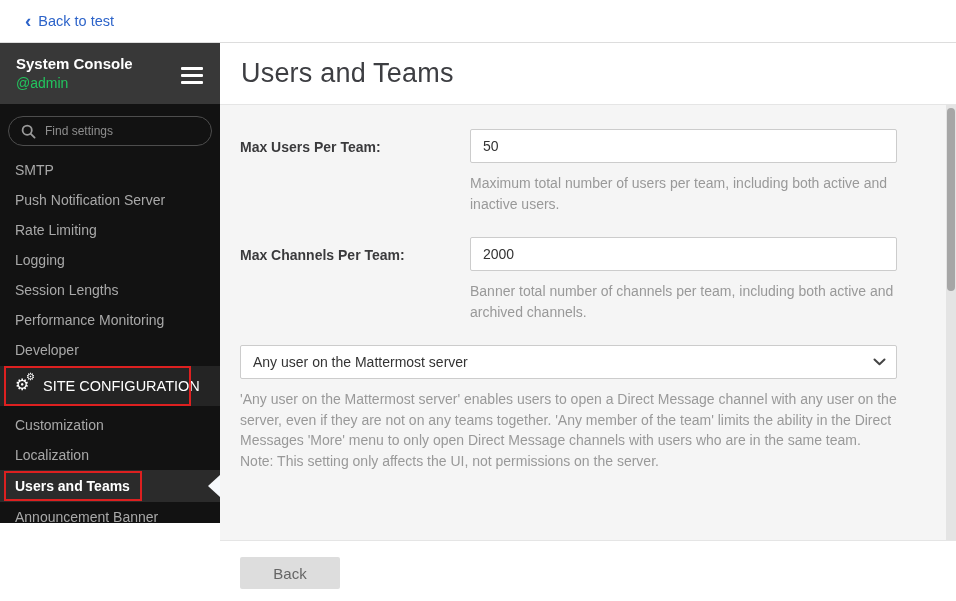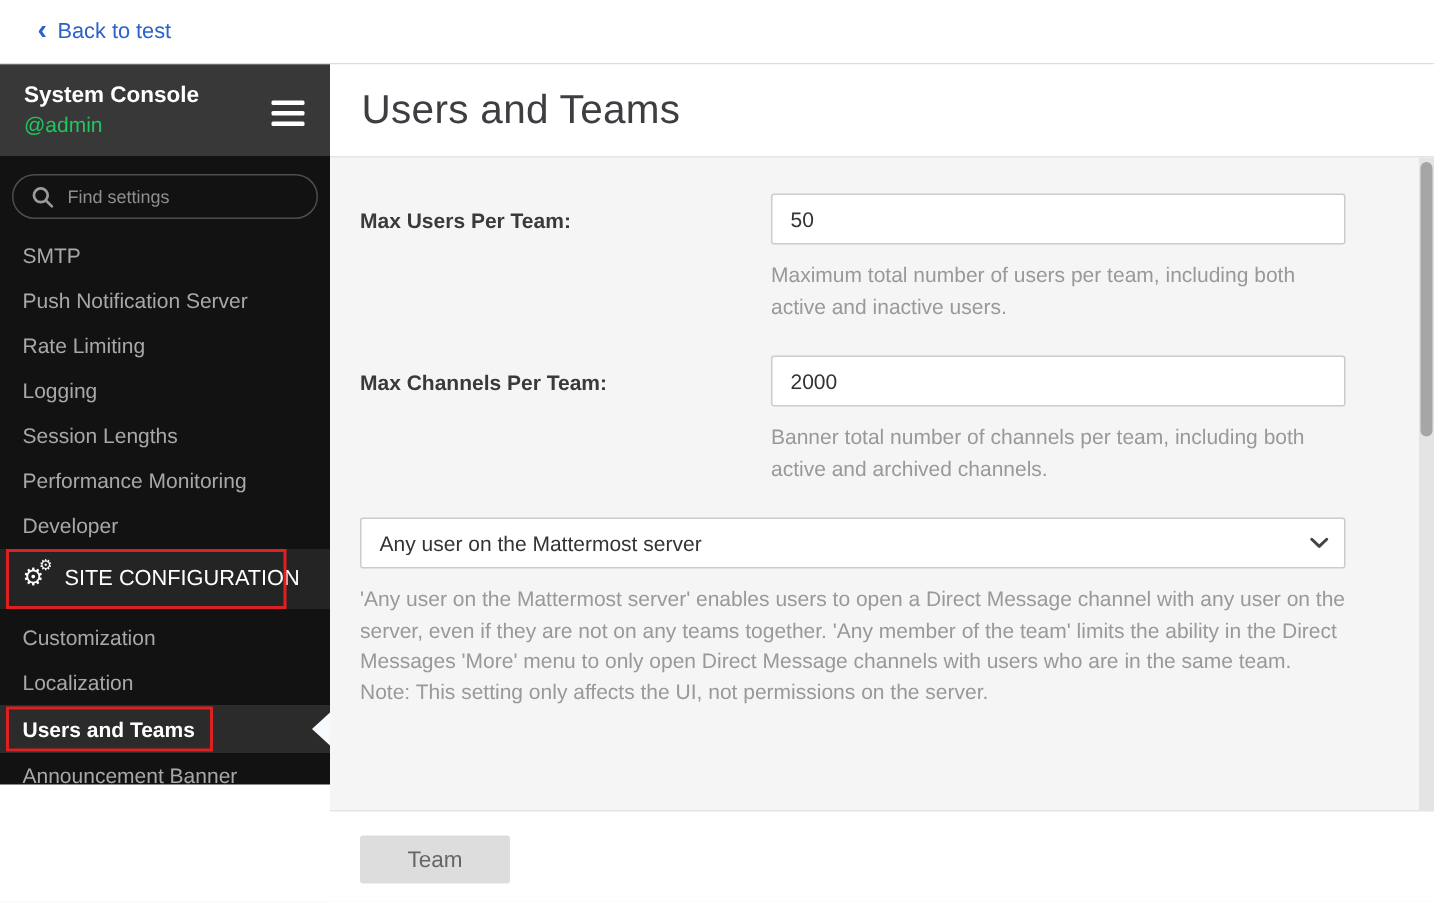--- a/index.html
+++ b/index.html
@@ -85,21 +85,21 @@
     background: #fff;
   }
   .content-header { height: 61px; display: flex; align-items: center; padding-left: 21px; }
   .page-title { font-size: 27px; font-weight: 400; color: #3d3e42; letter-spacing: 0.2px; }
 
   .panel {
     position: relative; height: 437px; background: #f5f5f5;
     border-top: 1px solid #e5e5e5; border-bottom: 1px solid #e5e5e5;
     padding: 24px 59px 0 20px; overflow: hidden;
   }
-  .form-row { display: flex; margin-bottom: 23px; gap: 44px; }
+  .form-row { display: flex; margin-bottom: 23px; }
   .form-label {
     width: 230px; flex: 0 0 230px; padding: 8px 18px 0 0;
     font-size: 14px; font-weight: 700; color: #3a3a3c; line-height: 20px;
   }
   .form-control-col { flex: 1 1 auto; min-width: 0; }
   .text-input {
     width: 100%; height: 34px; border: 1px solid #ccc; border-radius: 2px;
     background: #fff; padding: 0 12px; font-size: 14px; color: #333;
     font-family: "Liberation Sans", sans-serif; outline: none;
   }
@@ -234,15 +234,15 @@
         <div class="help-text">'Any user on the Mattermost server' enables users to open a Direct Message channel with any user on the server, even if they are not on any teams together. 'Any member of the team' limits the ability in the Direct Messages 'More' menu to only open Direct Message channels with users who are in the same team. Note: This setting only affects the UI, not permissions on the server.</div>
       </div>
     </div>
 
     <div class="fake-scrollbar-track">
       <div class="fake-scrollbar-thumb"></div>
     </div>
   </div>
 
   <div class="footer">
-    <button class="save-button">Team</button>
+    <button class="save-button">Back</button>
   </div>
 </div>
 
 </body></html>

